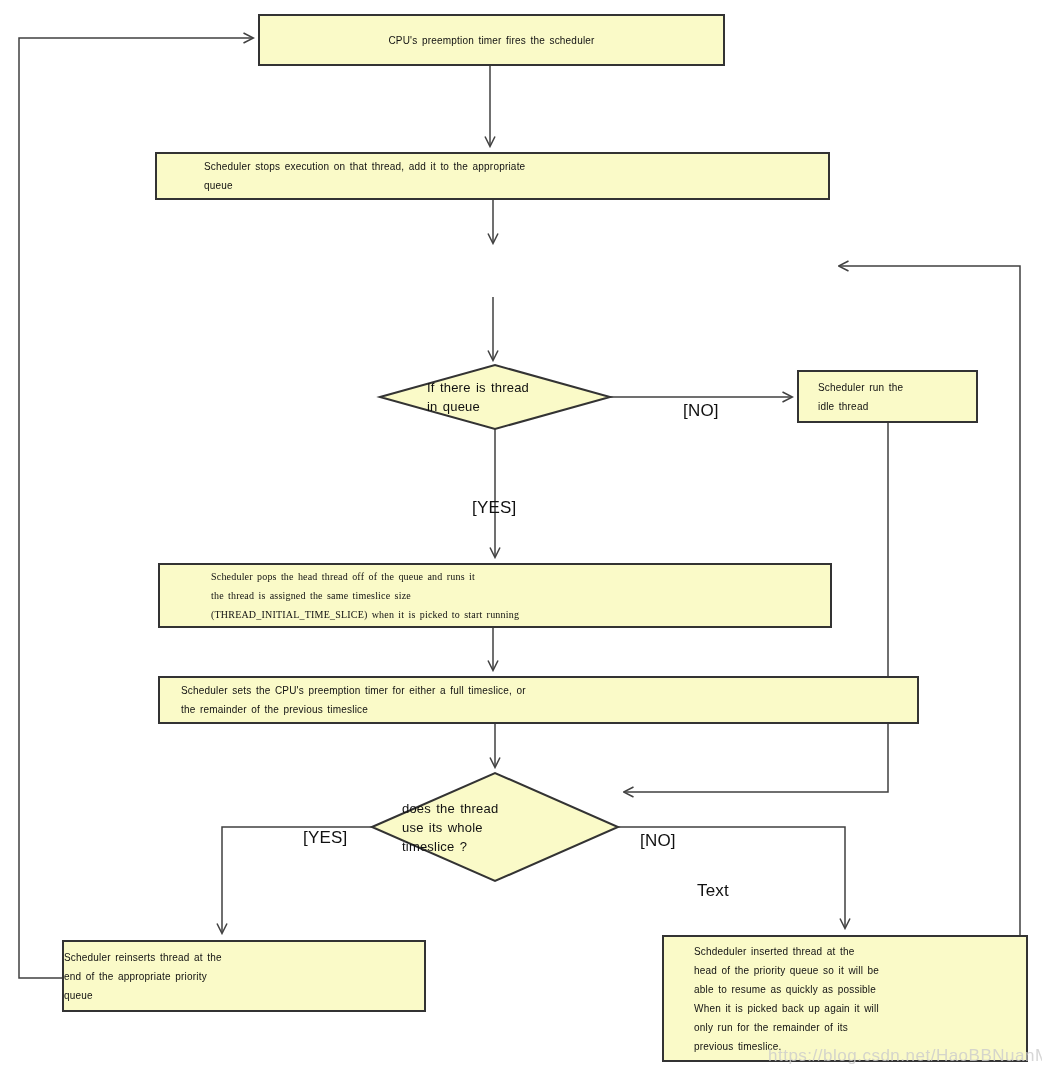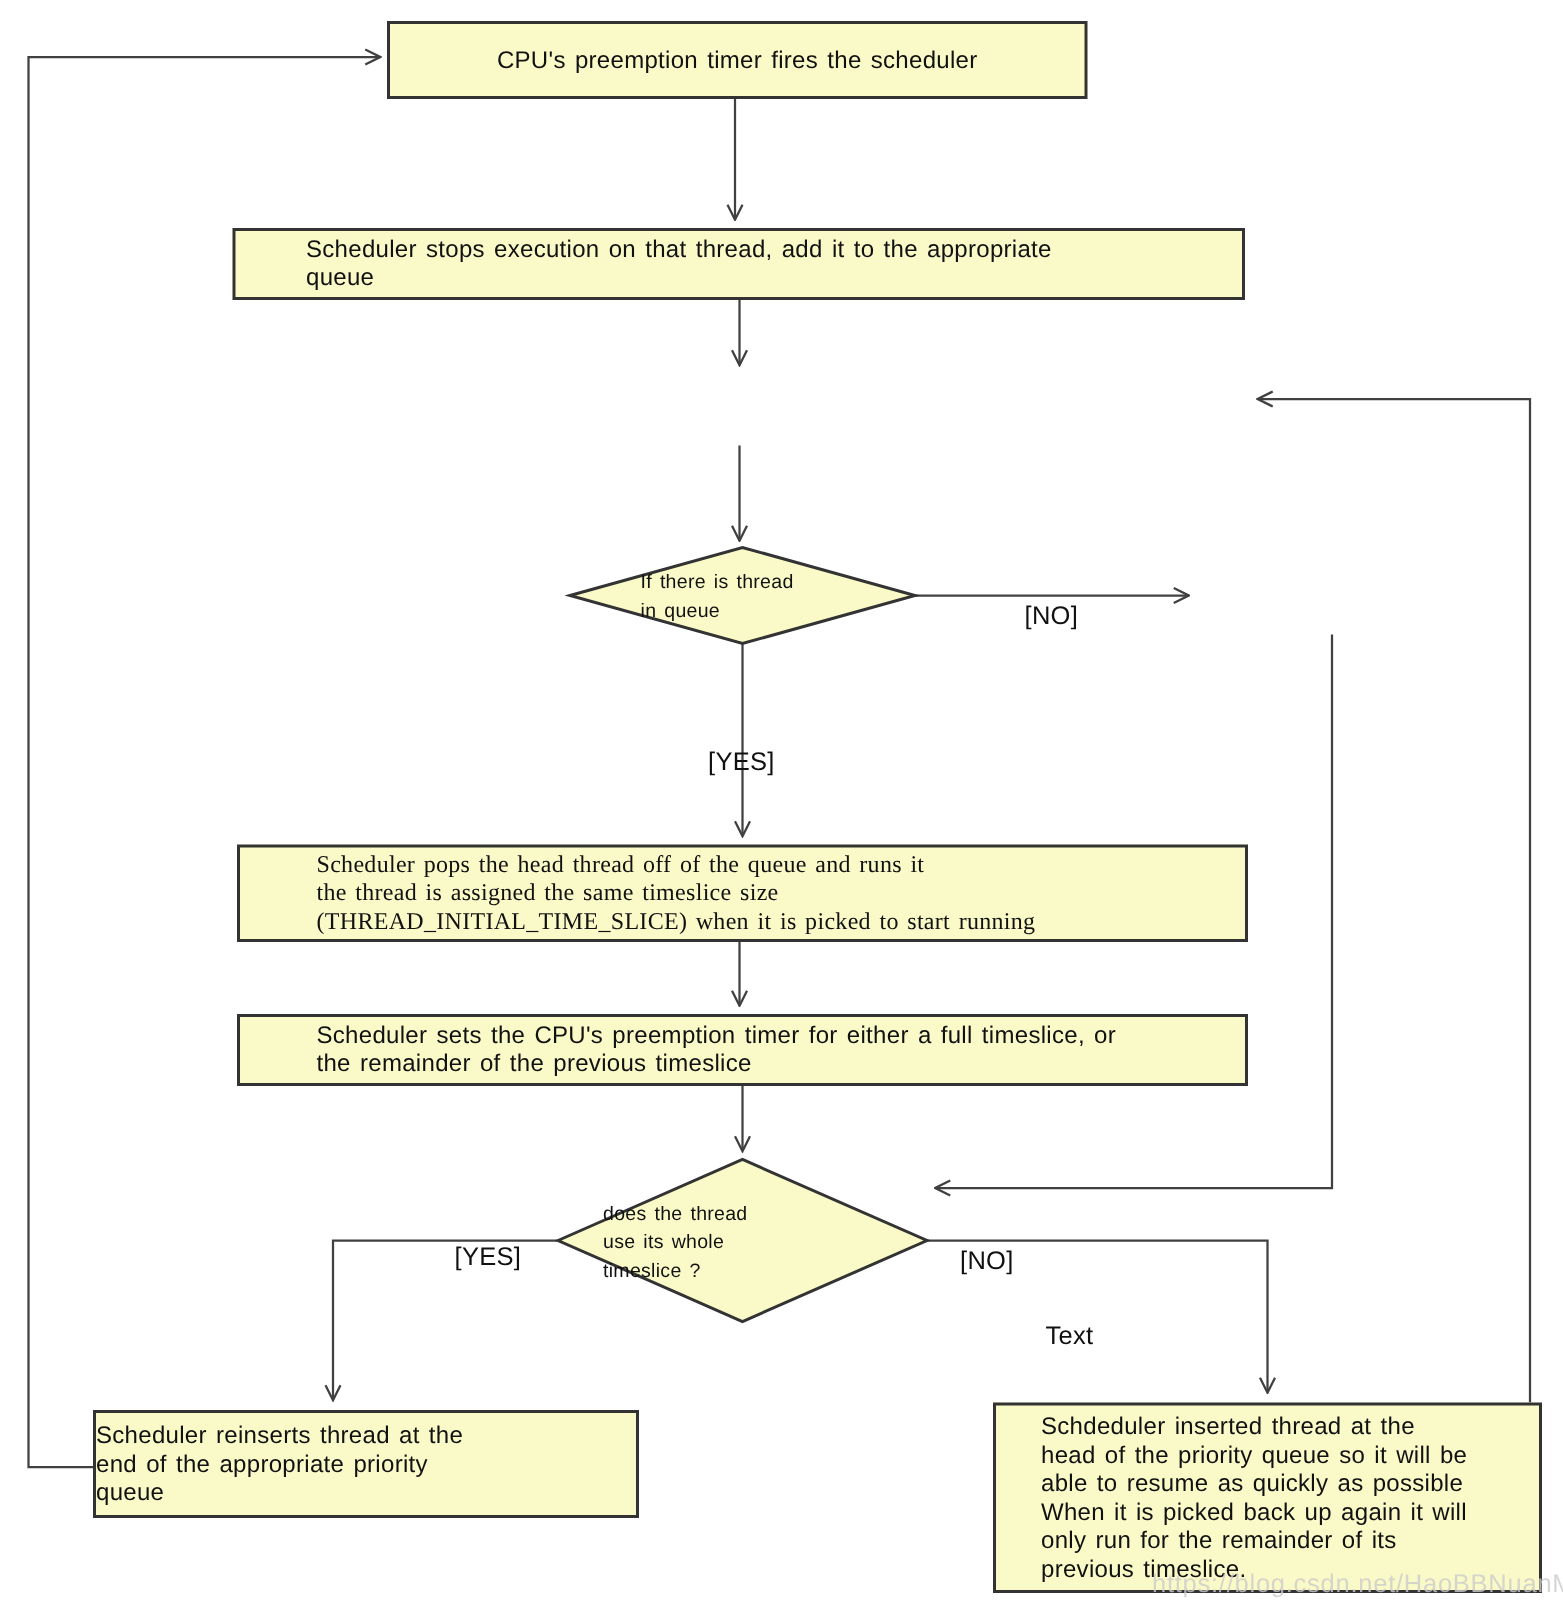--- a/index.html
+++ b/index.html
@@ -7,21 +7,21 @@
     position:relative; width:1042px; height:1080px; background:#ffffff;
     font-family:"Liberation Sans", sans-serif; color:var(--text,#111);
     overflow:hidden;
   }
   svg.wires { position:absolute; left:0; top:0; z-index:1; }
   .node {
     position:absolute; box-sizing:border-box; z-index:2;
     background:var(--node-fill,#FAFAC8);
     border:2px solid var(--node-border,#333);
     display:flex; align-items:center;
-    font-size:16px; line-height:19px; letter-spacing:0.2px; word-spacing:1.5px;
+    font-size:10px; line-height:19px; letter-spacing:0.2px; word-spacing:1.5px;
   }
   .node .txt { white-space:pre-line; }
   .node.center { justify-content:center; }
   .node.center .txt { width:100%; text-align:center; }
   .dlabel {
     position:absolute; z-index:3; white-space:pre-line;
     font-size:13px; line-height:19px; letter-spacing:0.2px; word-spacing:1.5px;
   }
   .elabel {
     position:absolute; z-index:3; font-size:17px; line-height:17px;
@@ -64,28 +64,32 @@
   <div class="node center" style="left:258px; top:14px; width:467px; height:52px;">
     <div class="txt">CPU's preemption timer fires the scheduler</div>
   </div>
 
   <div class="node" style="left:155px; top:152px; width:675px; height:48px; padding-left:47px;">
     <div class="txt">Scheduler stops execution on that thread, add it to the appropriate
 queue</div>
   </div>
 
 
+  <div class="node" style="left:797px; top:370px; width:181px; height:53px; padding-left:19px;">
+    <div class="txt">Scheduler run the
+idle thread</div>
+  </div>
 
   <div class="node" style="left:158px; top:563px; width:674px; height:65px; padding-left:51px;font-family:Liberation Serif, serif;">
     <div class="txt">Scheduler pops the head thread off of the queue and runs it
 the thread is assigned the same timeslice size
 (THREAD_INITIAL_TIME_SLICE) when it is picked to start running</div>
   </div>
 
-  <div class="node" style="left:158px; top:676px; width:674px; height:48px; padding-left:51px;">
+  <div class="node" style="left:158px; top:676px; width:761px; height:48px; padding-left:21px;">
     <div class="txt">Scheduler sets the CPU's preemption timer for either a full timeslice, or
 the remainder of the previous timeslice</div>
   </div>
 
   <div class="node" style="left:62px; top:940px; width:364px; height:72px; ">
     <div class="txt">Scheduler reinserts thread at the
 end of the appropriate priority
 queue</div>
   </div>
 

